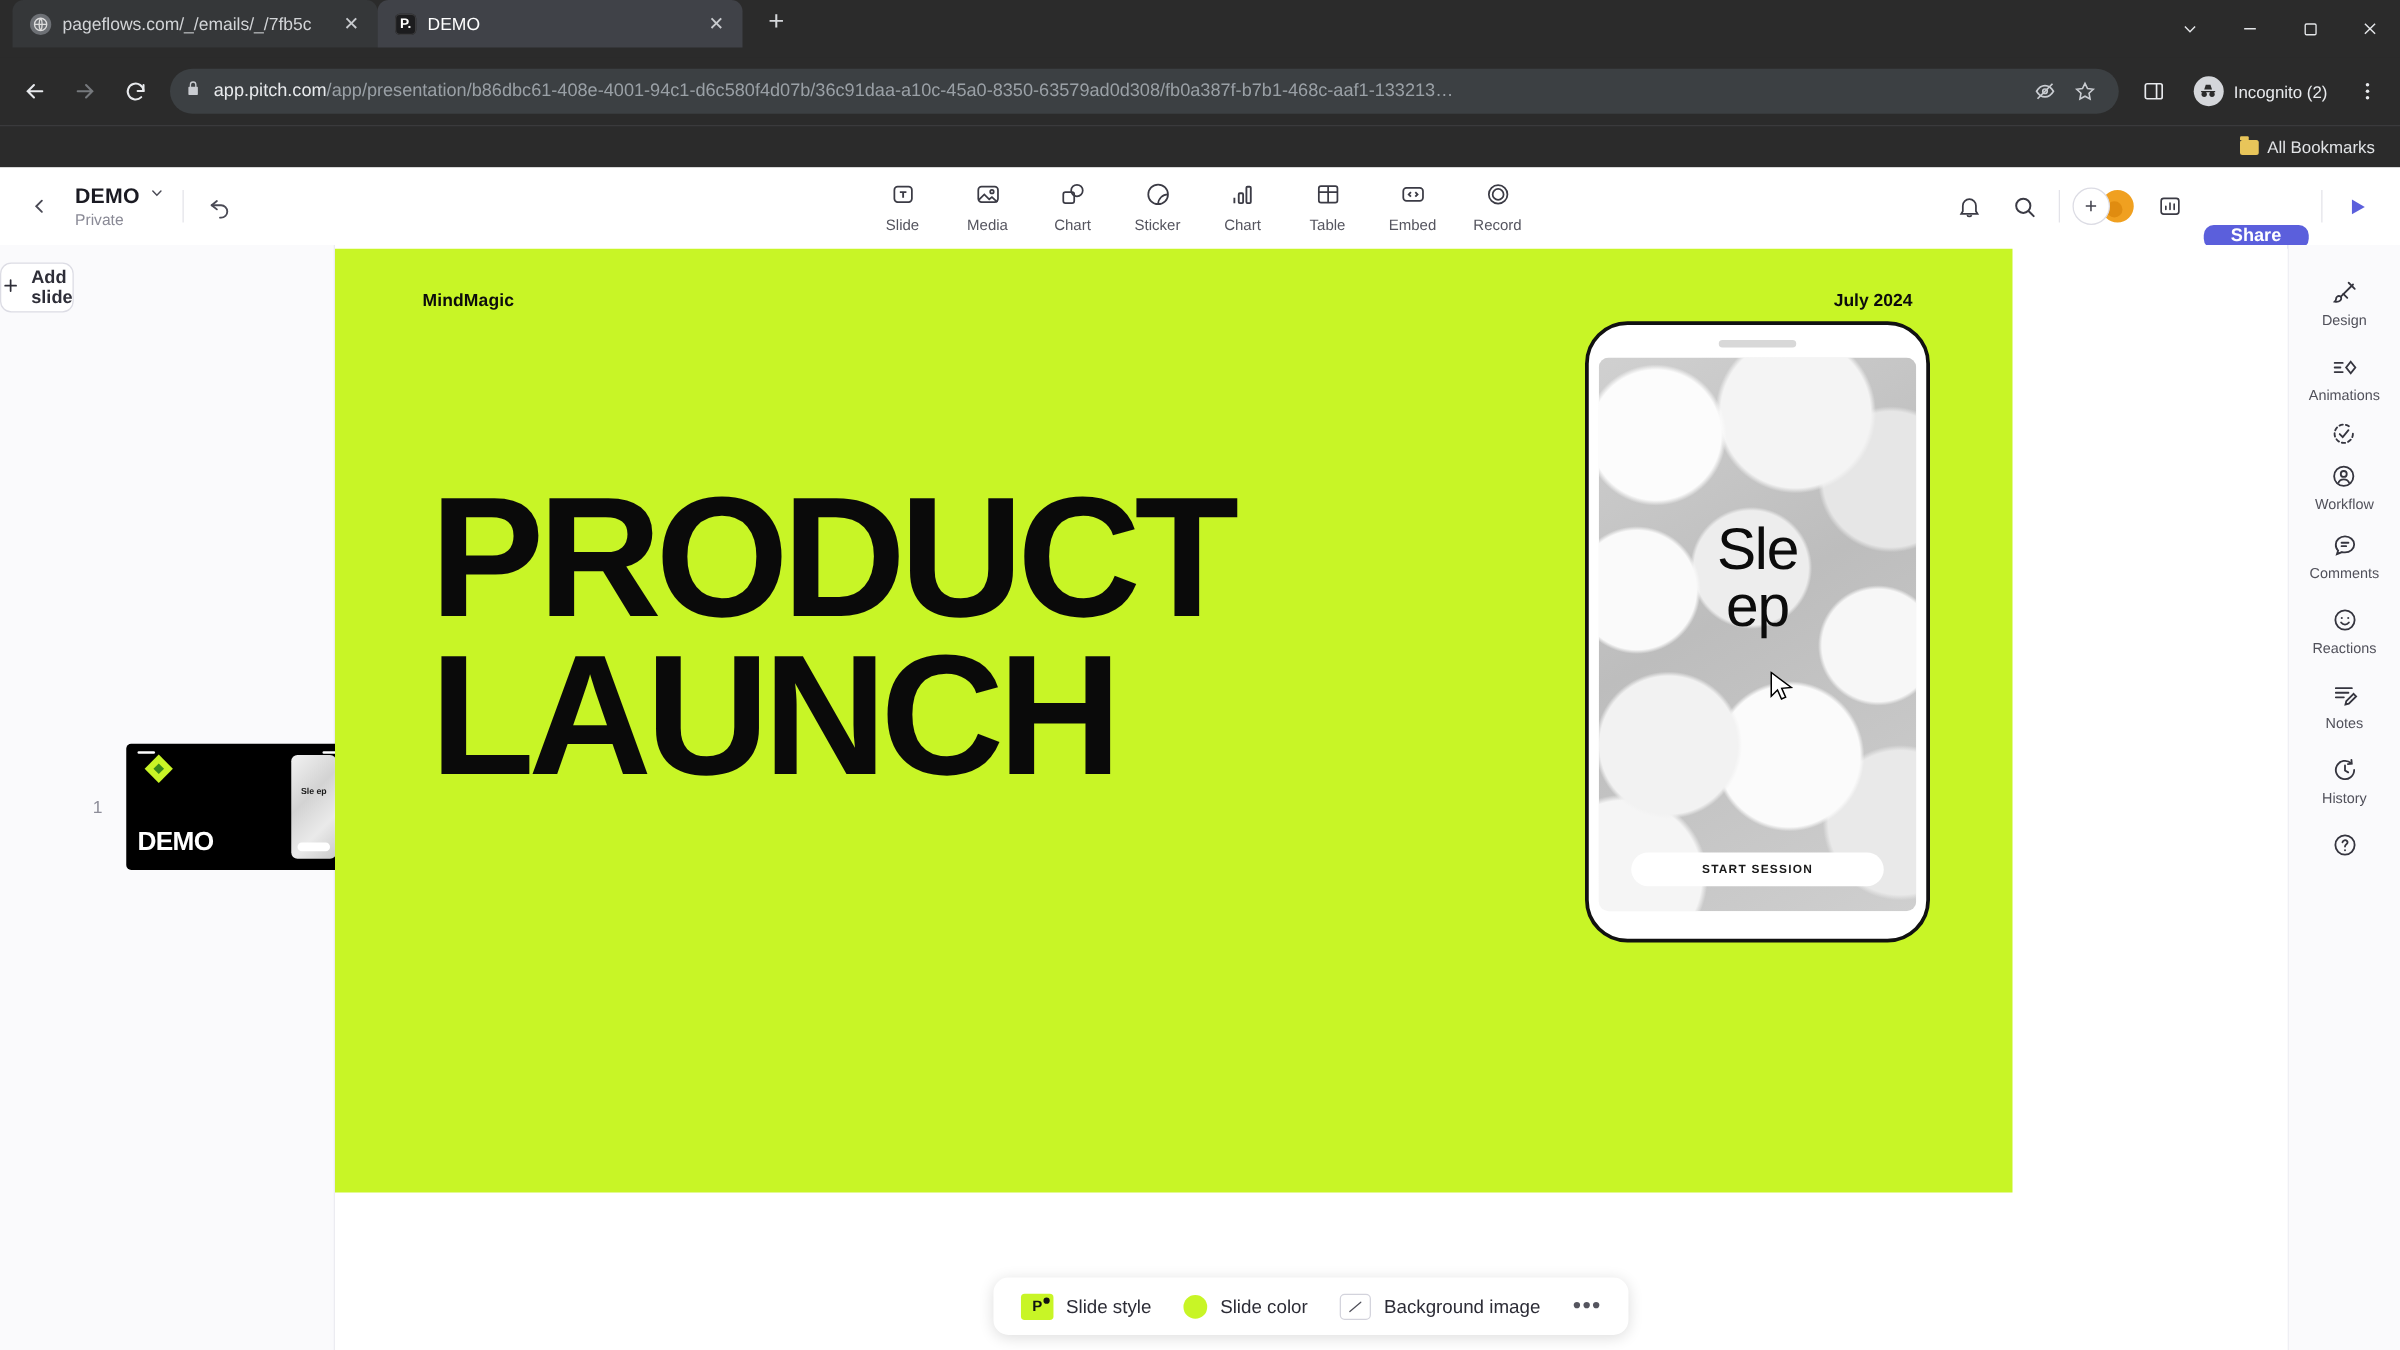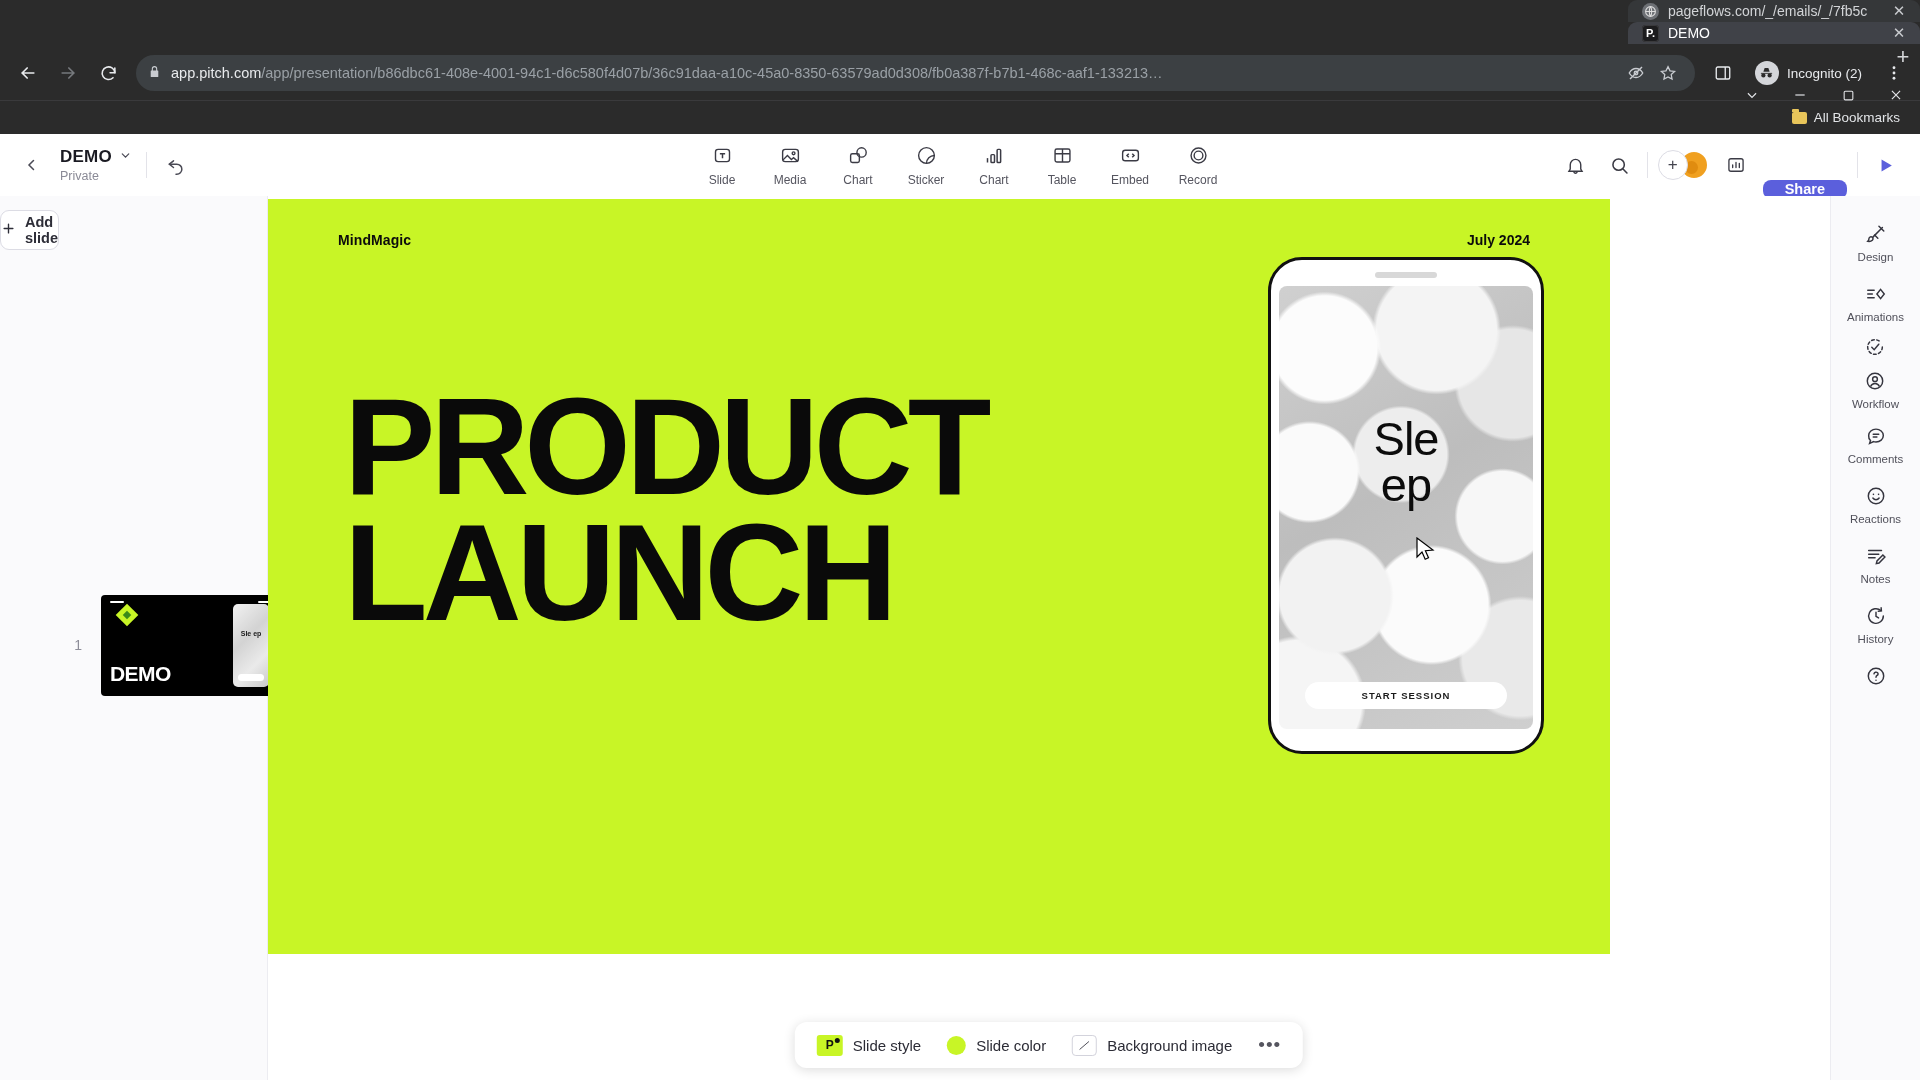--- a/index.html
+++ b/index.html
@@ -6,22 +6,22 @@
   html, body {
     width: 1920px; height: 1080px;
     overflow: hidden;
     font-family: "Liberation Sans", sans-serif;
     background: #ffffff;
   }
 
   
   .browser-chrome { background: #2b2b2b; width: 1920px; }
   .tabstrip {
-    height: 46px; display: flex; align-items: flex-end;
-    padding-left: 10px; gap: 0; flex-direction: column;
+    height: 46px; display: flex; 
+    padding-left: 10px; gap: 0;
   }
   .tab {
     height: 38px; display: flex; align-items: center;
     gap: 9px; padding: 0 10px 0 14px;
     border-radius: 9px 9px 0 0; position: relative;
     font-size: 14px; color: #d2d4d7; min-width: 120px;
   }
   .tab.inactive { background: #353739; width: 292px; }
   .tab.active { background: #404248; width: 292px; color: #fff; }
   .tab-favicon {

